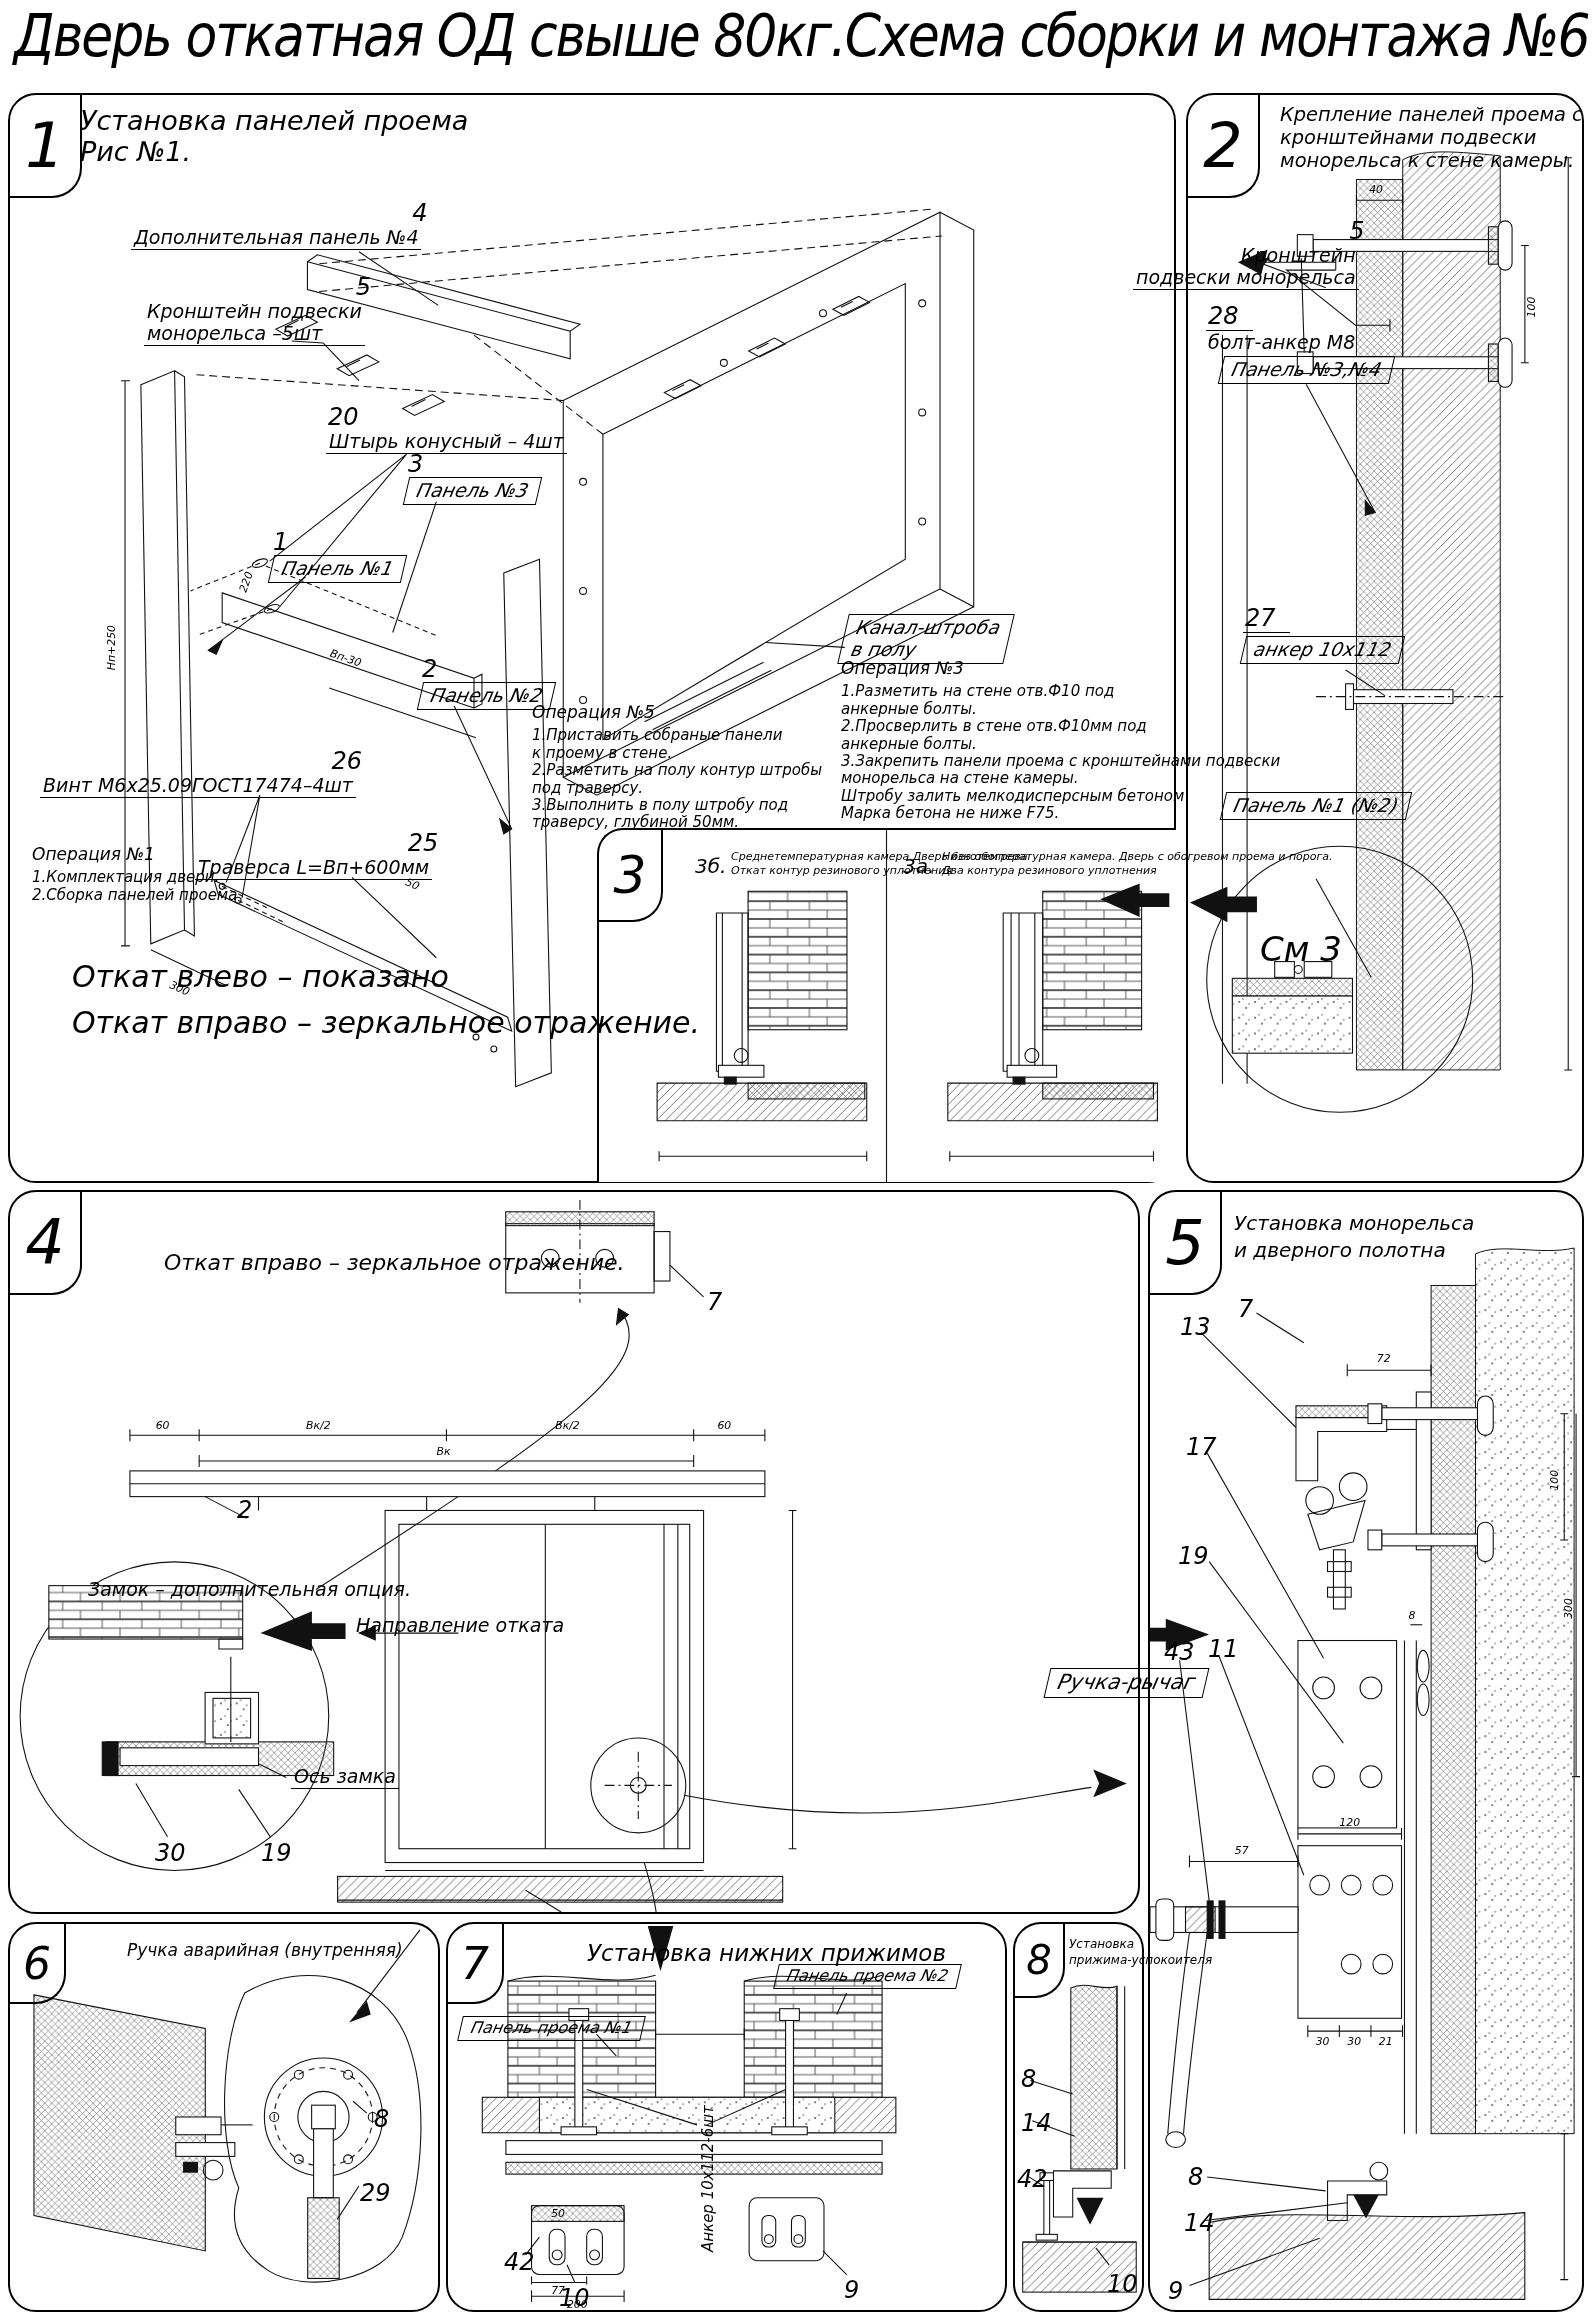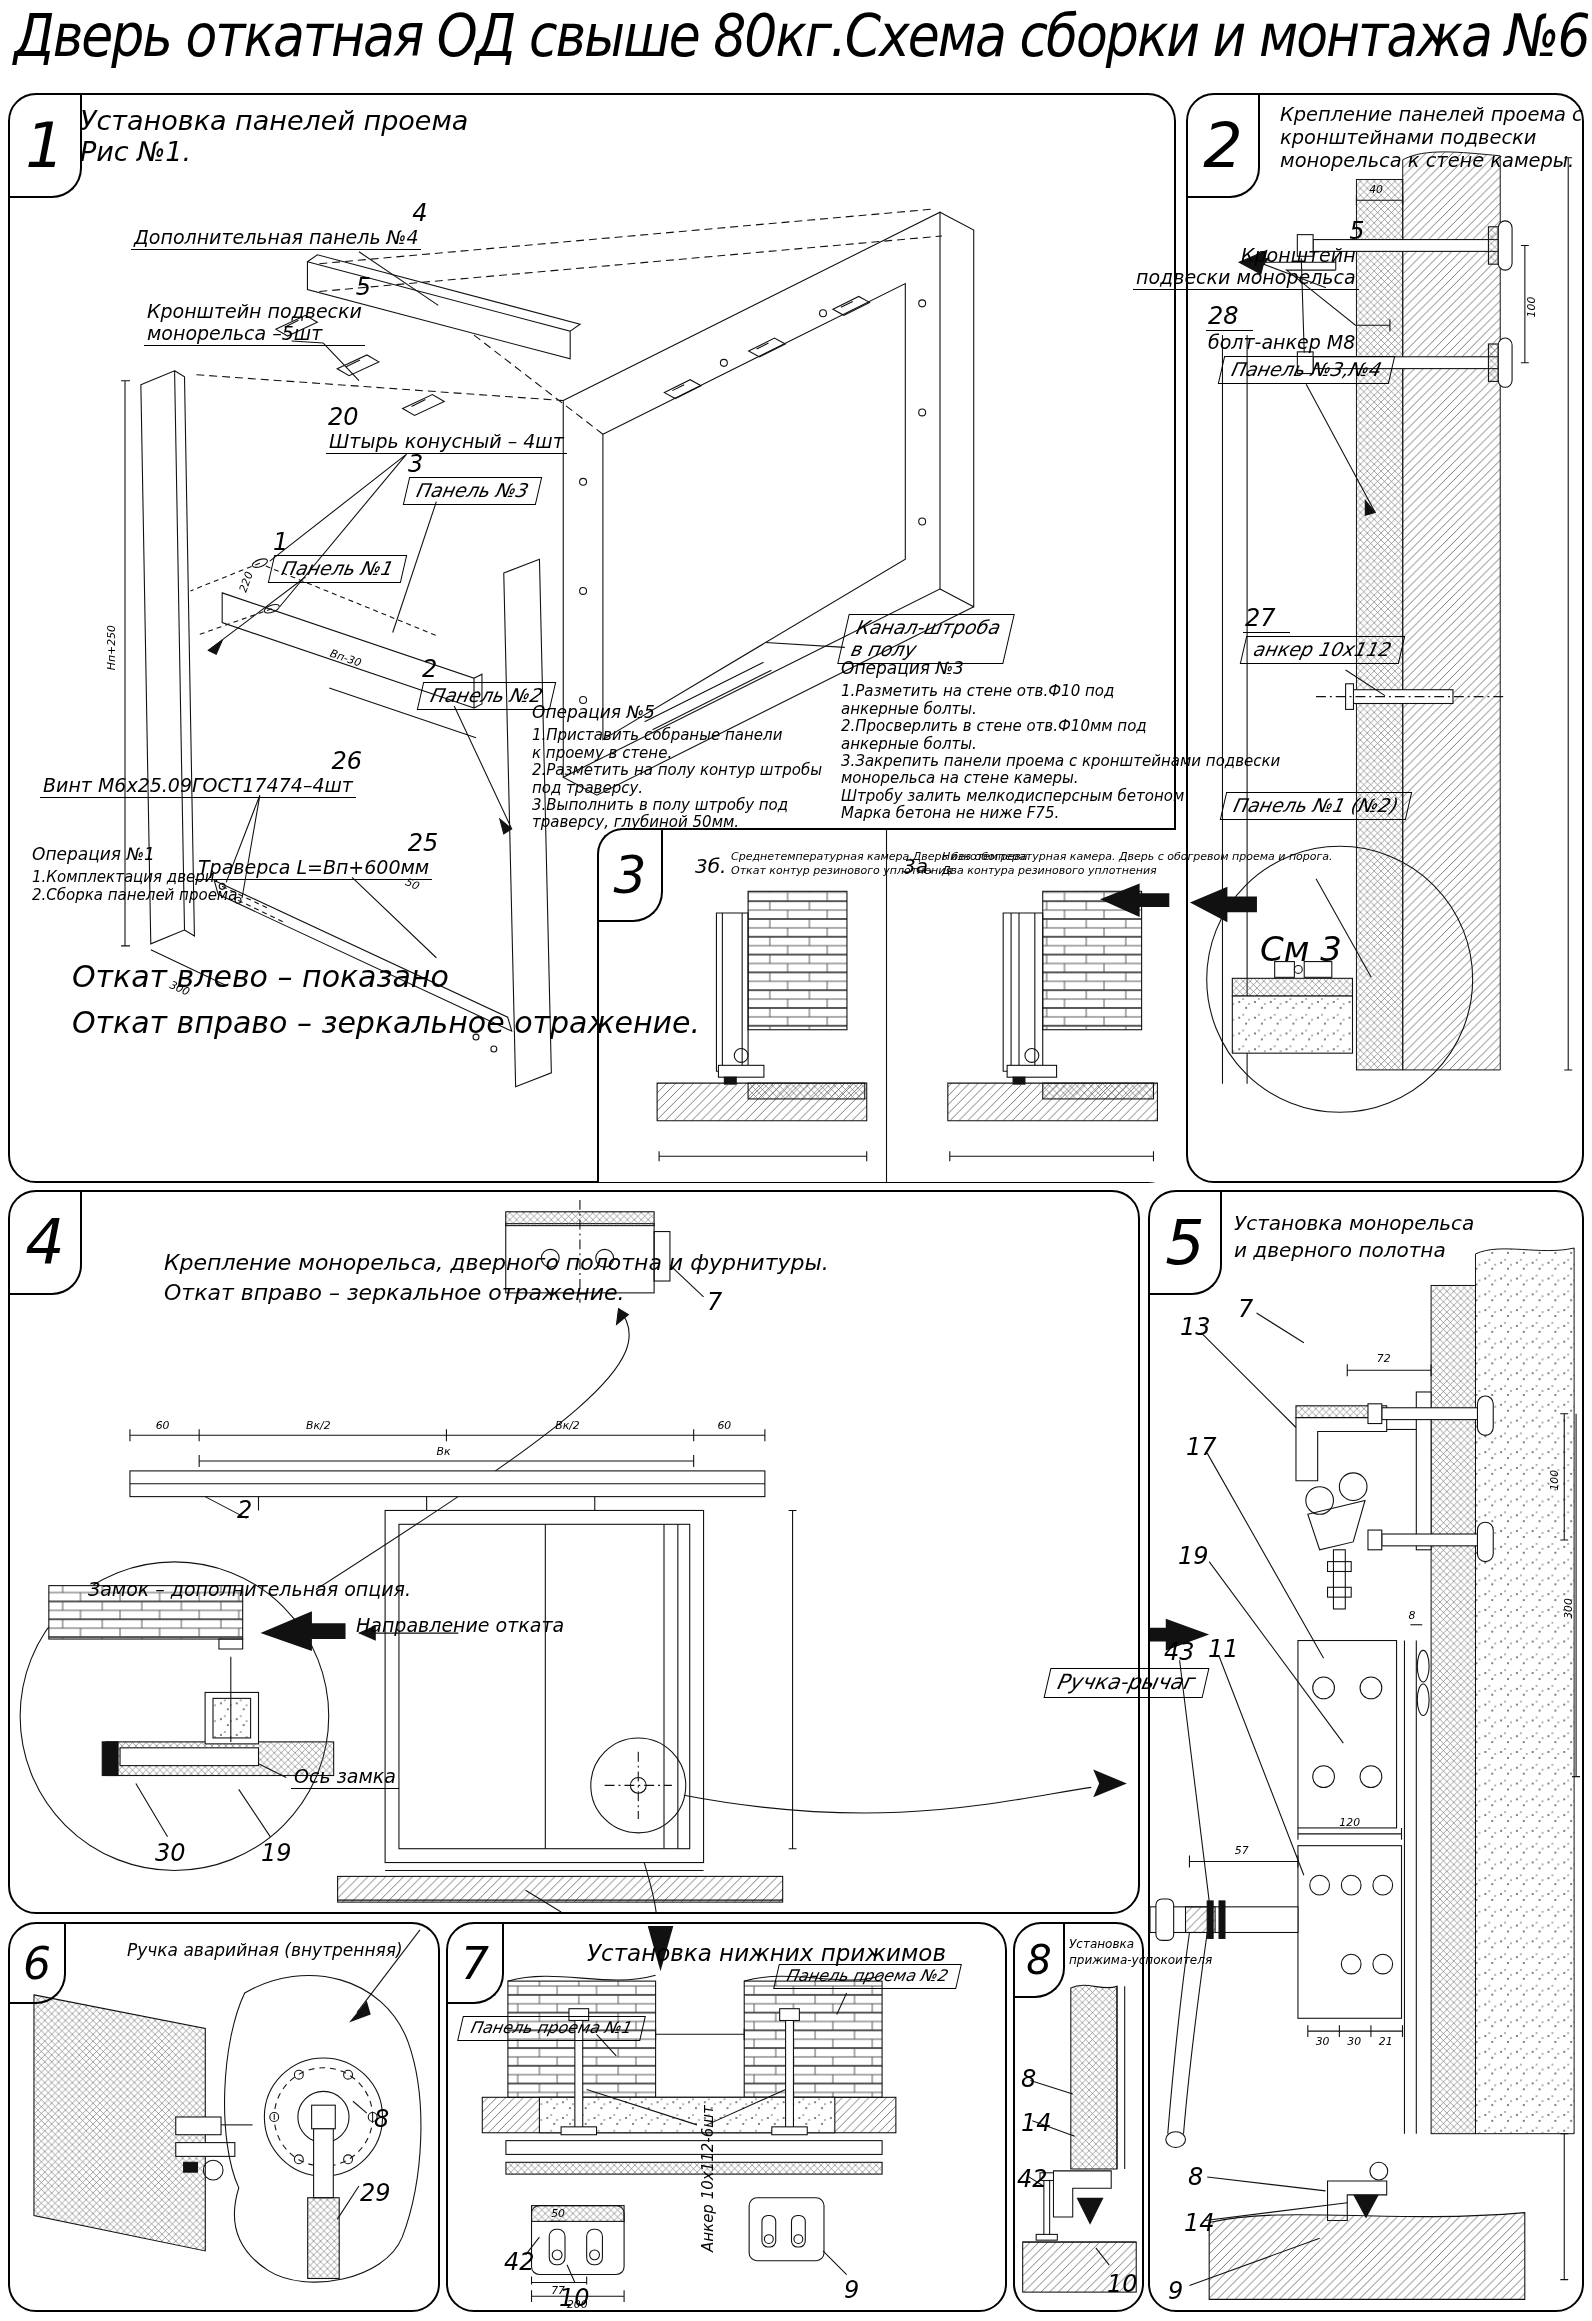--- a/index.html
+++ b/index.html
@@ -315,21 +315,20 @@
         <path d="M354,330 H560 M354,325 v10 M560,325 v10"></path>
 
         <path d="M506,70 L546,54 L546,64 L576,64 L576,78 L546,78 L546,88 Z" fill="#111" stroke="none"></path>
       </g>
     </svg>
   </section>
 
   <section class="panel" style="left:8px;top:1190px;width:1132px;height:724px">
     <div class="tab big">4</div>
     <div class="ptitle" style="left:154px;top:56px;font-size:22px;line-height:30px">
-      <div>Крепление монорельса, дверного полотна и фурнитуры.</div>
       <div>Откат вправо – зеркальное отражение.</div>
     </div>
 
     <svg viewBox="0 0 1138 728">
       <g stroke="#111" stroke-width="1.1" fill="none">
 
         <rect x="500" y="32" width="150" height="70" fill="#fff"></rect>
         <rect x="500" y="20" width="150" height="14" fill="url(#ch) #e6e6e6"></rect>
         <circle cx="545" cy="67" r="9"></circle>
           <circle cx="600" cy="67" r="9"></circle>

